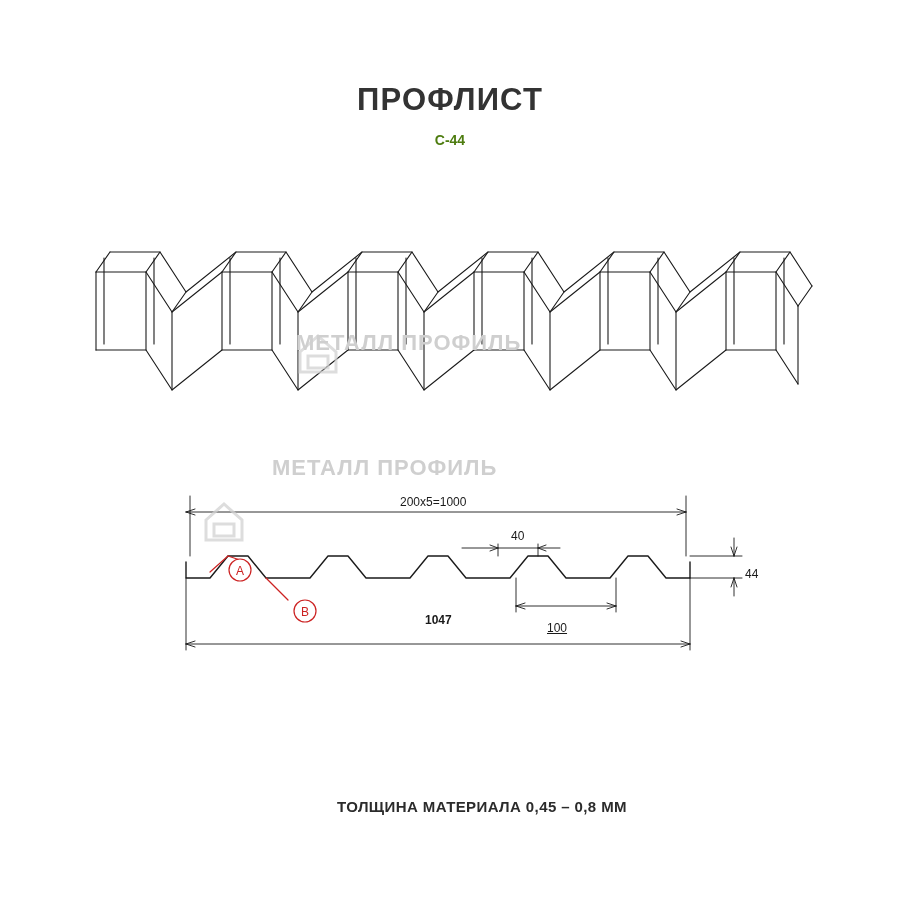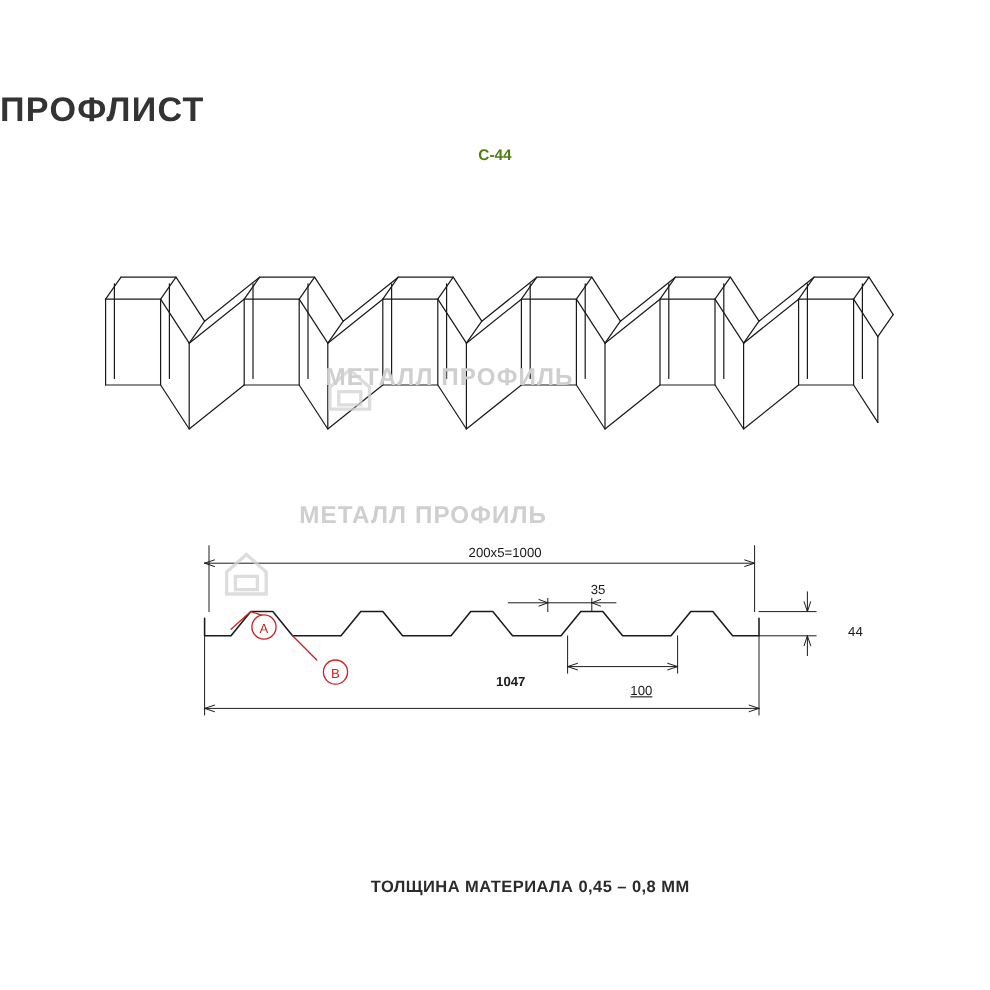--- a/index.html
+++ b/index.html
@@ -19,21 +19,21 @@
     position: absolute;
     left: 0; top: 0;
     width: 900px;
     height: 900px;
   }
   .title {
     position: absolute;
     left: 0;
     top: 82px;
     width: 900px;
-    text-align: left;
+    text-align: center;
     font-size: 31px;
     font-weight: bold;
     letter-spacing: 1.2px;
     color: #333333;
   }
   .subtitle {
     position: absolute;
     left: 0;
     top: 132px;
     width: 900px;
@@ -52,21 +52,20 @@
     font-weight: bold;
     letter-spacing: 0.4px;
     color: #2b2b2b;
     padding-left: 32px;
   }
   .dim {
     position: absolute;
     font-size: 12px;
     color: #1a1a1a;
     white-space: nowrap;
-    margin-left: 26px;
   }
   .wm {
     position: absolute;
     color: #cfcfcf;
     font-weight: bold;
     letter-spacing: 1px;
     white-space: nowrap;
     pointer-events: none;
     text-align: right;
   }
@@ -213,18 +212,18 @@
   </g>
 </svg>
 
 <div class="title">ПРОФЛИСТ</div>
 <div class="subtitle">С-44</div>
 
 <div class="wm wm1">МЕТАЛЛ ПРОФИЛЬ</div>
 <div class="wm wm2">МЕТАЛЛ ПРОФИЛЬ</div>
 
 <div class="dim" style="left:400px; top:495px;">200x5=1000</div>
-<div class="dim" style="left:511px; top:529px;">35</div>
+<div class="dim" style="left:511px; top:529px;">40</div>
 <div class="dim" style="left:547px; top:621px;text-decoration:underline;">100</div>
 <div class="dim" style="left:425px; top:613px;font-weight:bold;">1047</div>
 <div class="dim" style="left:745px; top:567px;text-align:center;">44</div>
 
 <div class="footnote">ТОЛЩИНА МАТЕРИАЛА 0,45 – 0,8 ММ</div>
 
 </body></html>

